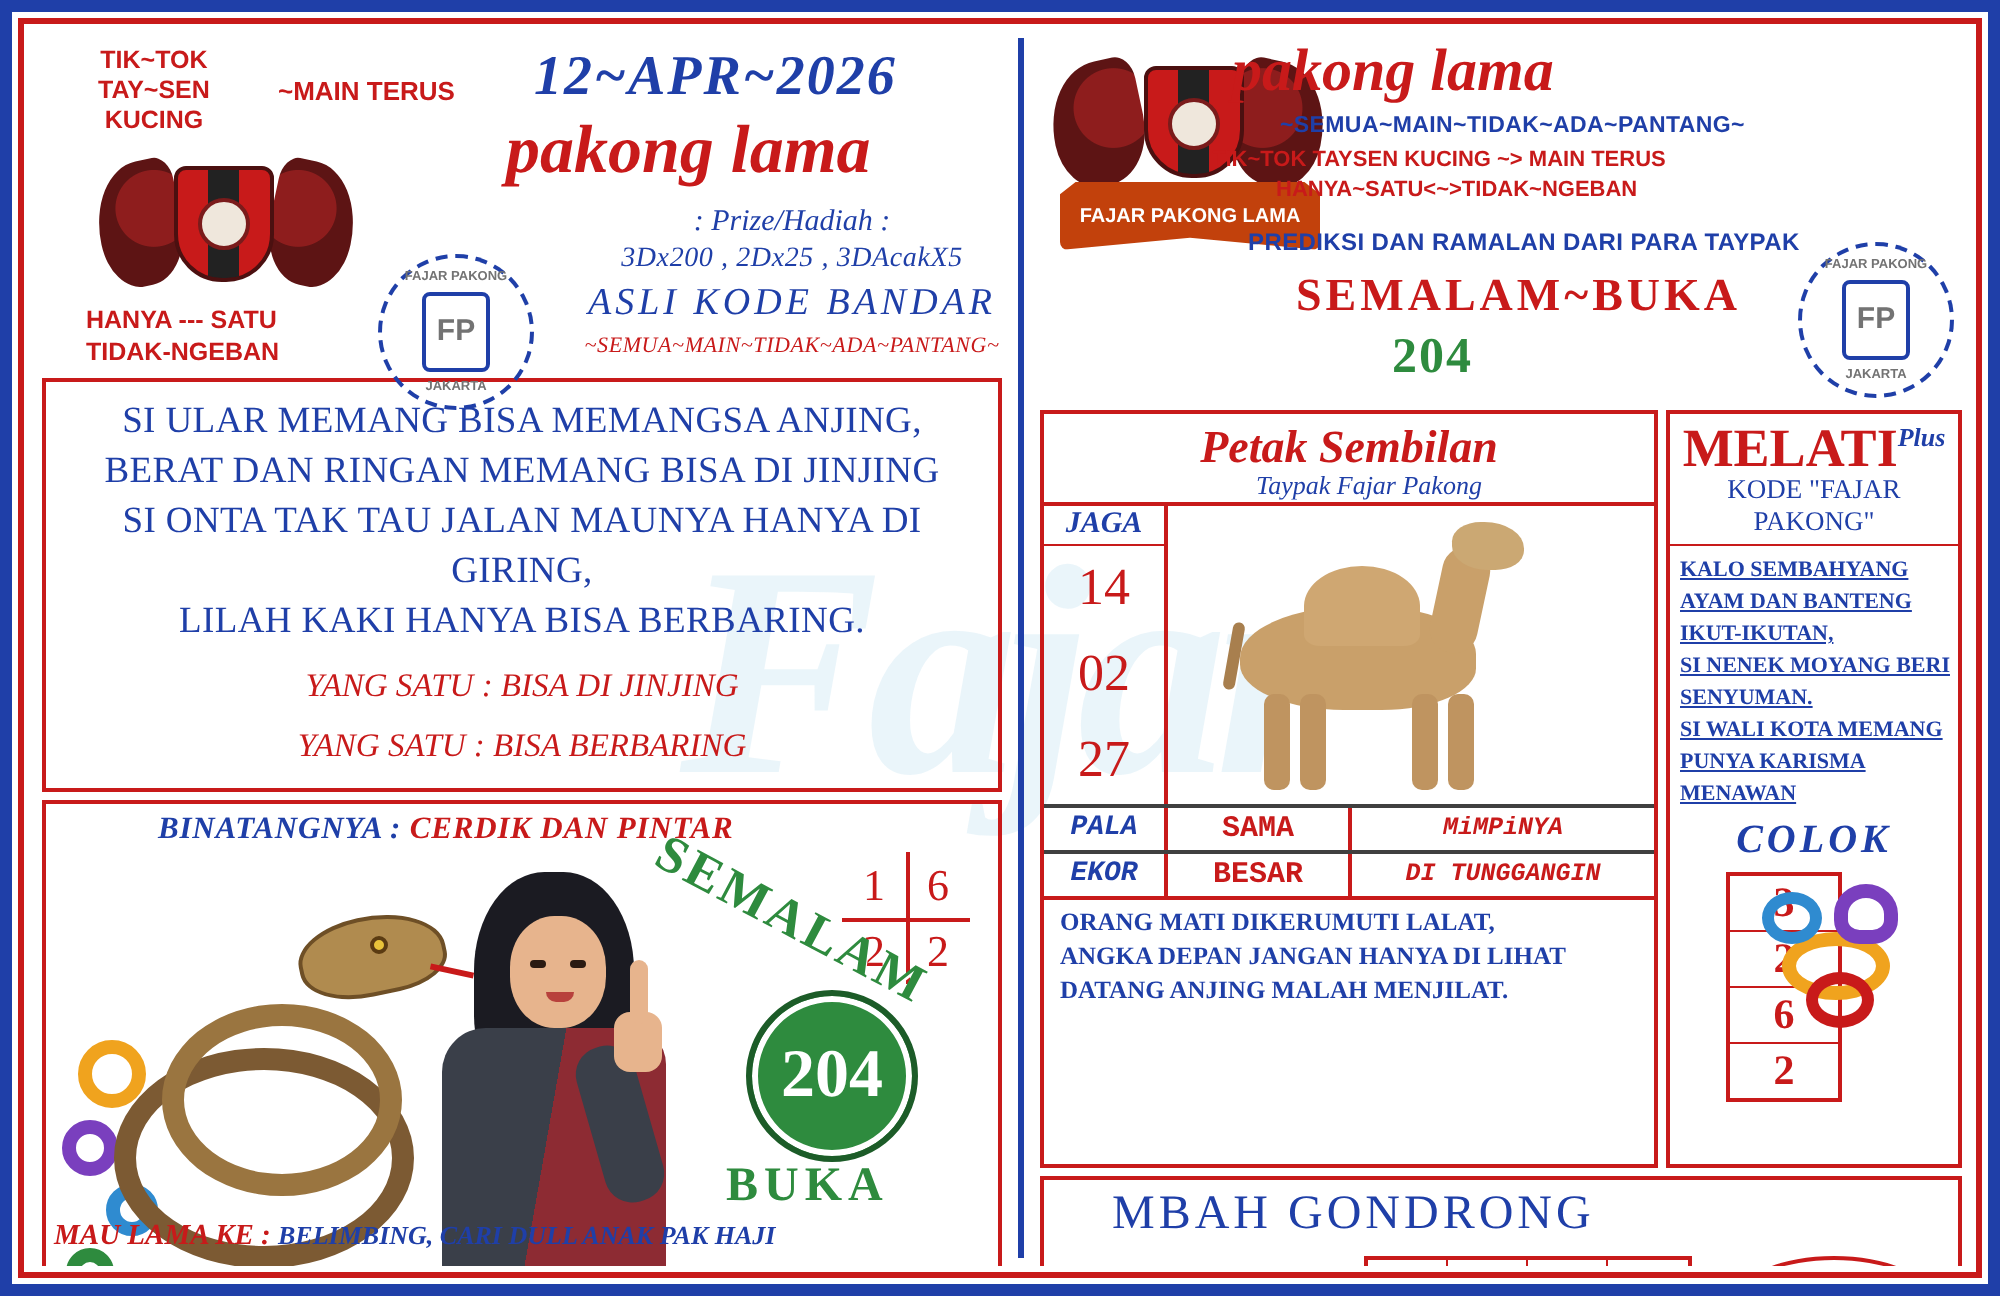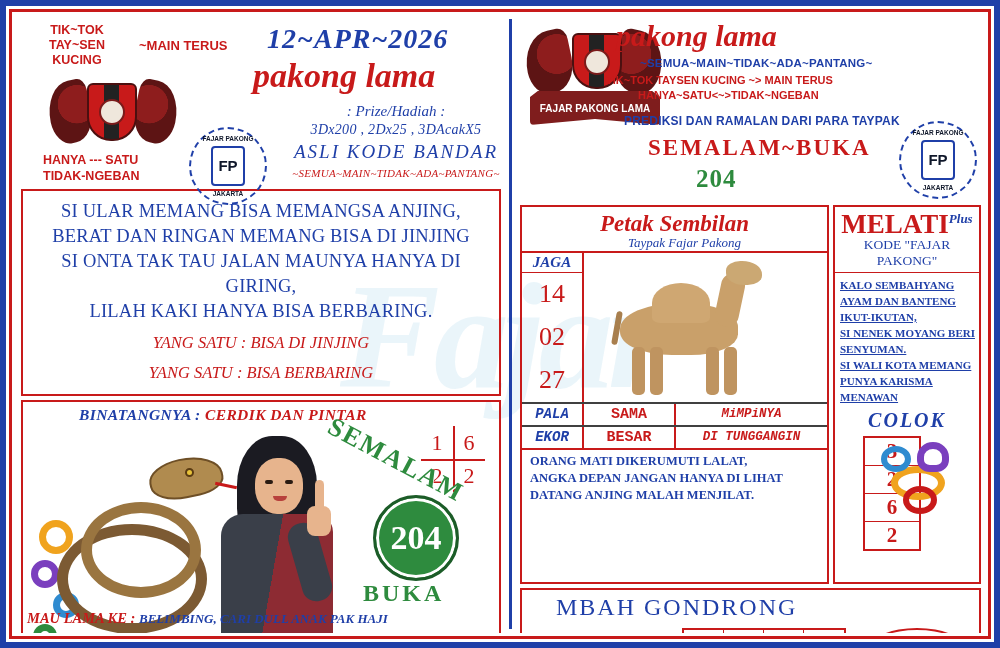--- a/index.html
+++ b/index.html
@@ -113,21 +113,21 @@
     position:absolute; top:4px; width:42px; height:62px;
     background:radial-gradient(circle at 70% 40%, #8e1d1d 0 40%, #5d1414 41% 100%);
     border-radius:60% 20% 50% 40%;
   }
   .emblem .wingL{ left:0; transform:rotate(-12deg);}
   .emblem .wingR{ right:0; transform:rotate(12deg) scaleX(-1);}
 
   
   .stamp{
     position:absolute; width:78px; height:78px; border-radius:50%;
-    border:2px dashed #1f3fa8; color:#0f172a;
+    border:2px dashed #1f3fa8; color:#737373;
     font-family:"Liberation Sans", sans-serif;
     display:flex; align-items:center; justify-content:center;
     text-align:center;
   }
   .stamp.l{ left:168px; top:108px; }
   .stamp .sbox{
     width:34px;height:40px;border:2px solid #1f3fa8;border-radius:4px;
     display:flex;flex-direction:column;align-items:center;justify-content:center;
     font-size:8px; line-height:10px; font-weight:bold;
   }
@@ -345,21 +345,21 @@
   }
   .r-emblem .wingL,.r-emblem .wingR{
     position:absolute; top:2px; width:46px; height:62px;
     background:radial-gradient(circle at 70% 40%, #8e1d1d 0 40%, #5d1414 41% 100%);
     border-radius:60% 20% 50% 40%;
   }
   .r-emblem .wingL{ left:2px; transform:rotate(-12deg);}
   .r-emblem .wingR{ right:2px; transform:rotate(12deg) scaleX(-1);}
   .r-emblem .banner{
     position:absolute; left:6px; top:62px; width:130px; height:34px;
-    background:#7f1d1d; color:#fff;
+    background:#c2410c; color:#fff;
     font-family:"Liberation Sans", sans-serif; font-size:10px; font-weight:bold;
     display:flex;align-items:center;justify-content:center;
     border-radius:4px;
     clip-path:polygon(0 18%,6% 0,94% 0,100% 18%,100% 100%,50% 82%,0 100%);
     text-align:center;
   }
   .stamp.r{ right:4px; top:104px; }
 
   
   .r-mid{ display:flex; gap:4px; }

